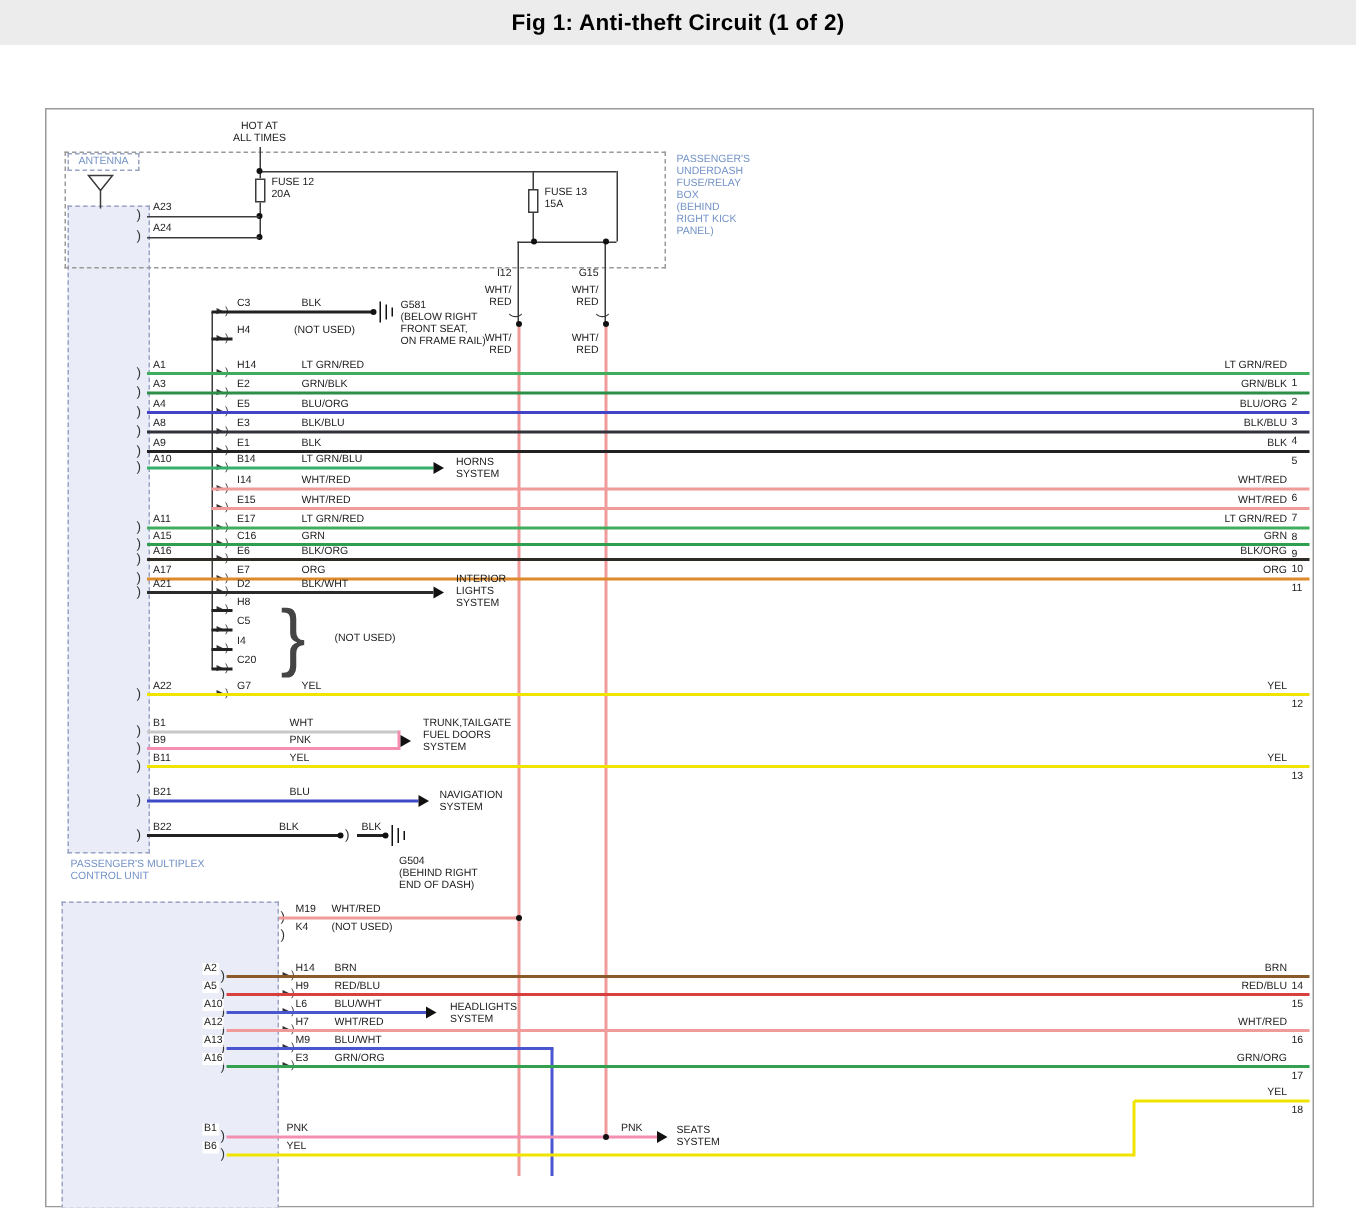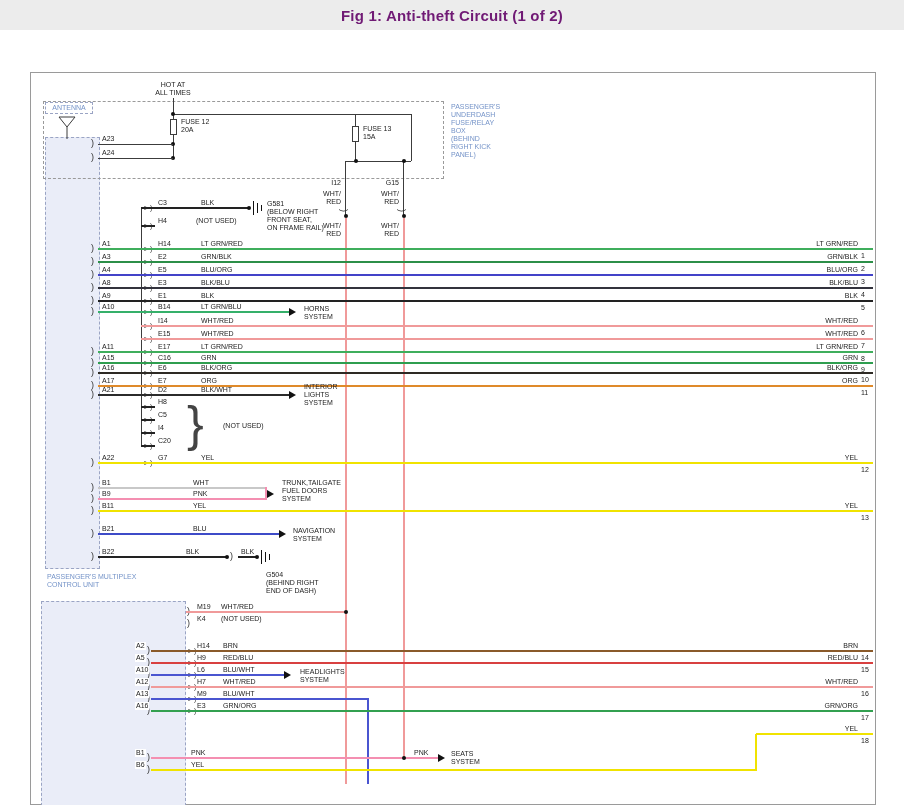--- a/index.html
+++ b/index.html
@@ -42,21 +42,21 @@
 .row.b .cn.p{left:116px}
 .row.b .inner{left:166px}
 .row.b .wname{left:192px}
 .row.b .wire{left:120px}
 .ant{position:absolute}
 </style>
 </head>
 <body>
 
 <div class="hdr">
-  <div class="ttl" style="color: #701a75;">Fig 1: Anti-theft Circuit (1 of 2)</div>
+  <div class="ttl" style="color: #000000;">Fig 1: Anti-theft Circuit (1 of 2)</div>
 </div>
 
 <div class="panel">
 
   <div class="dash unitbox" style="left:14px;top:64px;width:55px;height:432px"></div>
   <div class="dash unitbox" style="left:10px;top:528px;width:145px;height:205px"></div>
 
   <div class="dash" style="left:12px;top:28px;width:401px;height:78px;border-color:#9a9a9a"></div>
 
   <div class="dash" style="left:14px;top:29px;width:48px;height:12px;border-color:#9aa4c4"></div>

